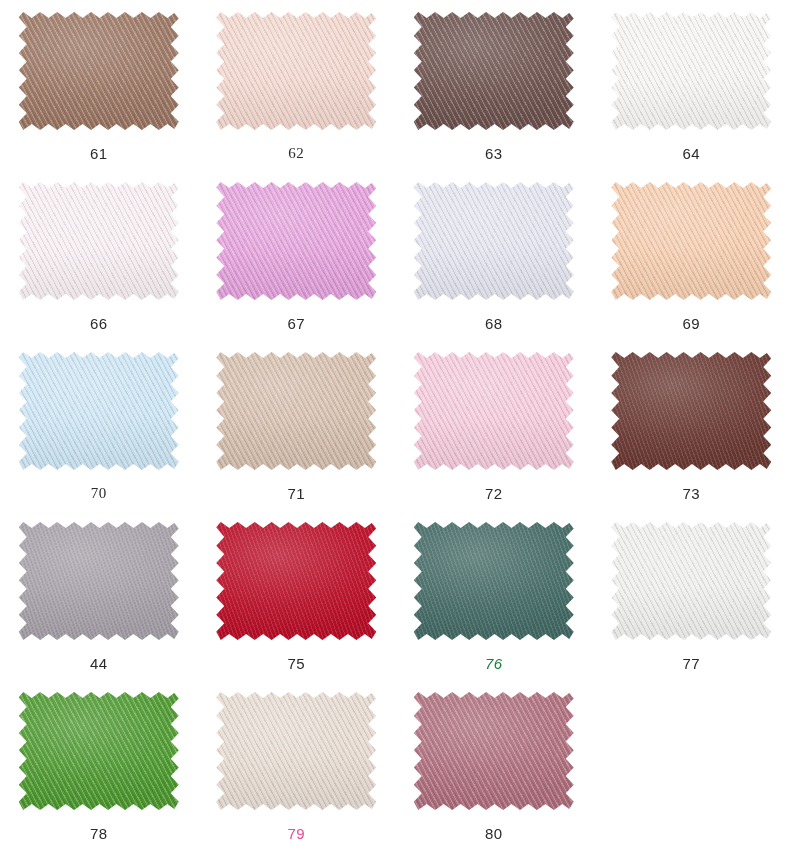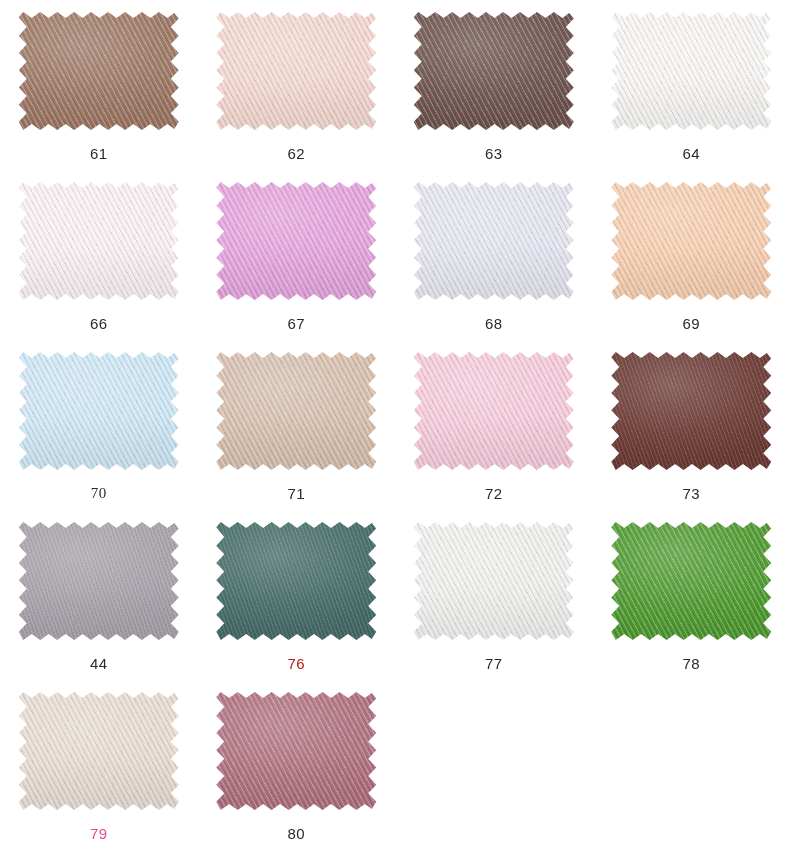--- a/index.html
+++ b/index.html
@@ -137,21 +137,21 @@
 </head>
 <body style="background: rgb(255, 255, 255);">
 
 <div id="swatch-grid">
     <div class="swatch-cell">
       <div class="swatch-chip" style="background-color: rgb(157, 120, 101);"></div>
       <div class="swatch-label" style="color: rgb(43, 43, 43);">61</div>
     </div>
     <div class="swatch-cell">
       <div class="swatch-chip" style="background-color: rgb(242, 215, 206);"></div>
-      <div class="swatch-label" style="color: rgb(43, 43, 43);">62</div>
+      <div class="swatch-label" style="color: rgb(43, 43, 43); font-family: Liberation Serif, serif;">62</div>
     </div>
     <div class="swatch-cell">
       <div class="swatch-chip" style="background-color: rgb(111, 84, 80);"></div>
       <div class="swatch-label" style="color: rgb(43, 43, 43);">63</div>
     </div>
     <div class="swatch-cell">
       <div class="swatch-chip" style="background-color: rgb(246, 244, 242);"></div>
       <div class="swatch-label" style="color: rgb(43, 43, 43);">64</div>
     </div>
     <div class="swatch-cell">
@@ -184,22 +184,26 @@
     </div>
     <div class="swatch-cell">
       <div class="swatch-chip weave-fine" style="background-color: rgb(107, 58, 51);"></div>
       <div class="swatch-label" style="color: rgb(43, 43, 43);">73</div>
     </div>
     <div class="swatch-cell">
       <div class="swatch-chip weave-fine" style="background-color: rgb(166, 160, 168);"></div>
       <div class="swatch-label" style="color: rgb(43, 43, 43);">44</div>
     </div>
     <div class="swatch-cell">
+      <div class="swatch-chip weave-fine" style="background-color: rgb(186, 15, 40);"></div>
+      <div class="swatch-label" style="color: rgb(43, 43, 43);">75</div>
+    </div>
+    <div class="swatch-cell">
       <div class="swatch-chip weave-fine" style="background-color: rgb(69, 107, 103);"></div>
-      <div class="swatch-label" style="color: #b91c1c;">76</div>
+      <div class="swatch-label" style="color: #15803d; font-style: italic;">76</div>
     </div>
     <div class="swatch-cell">
       <div class="swatch-chip" style="background-color: rgb(238, 238, 236);"></div>
       <div class="swatch-label" style="color: rgb(43, 43, 43);">77</div>
     </div>
     <div class="swatch-cell">
       <div class="swatch-chip" style="background-color: rgb(79, 155, 49);"></div>
       <div class="swatch-label" style="color: rgb(43, 43, 43);">78</div>
     </div>
     <div class="swatch-cell">

